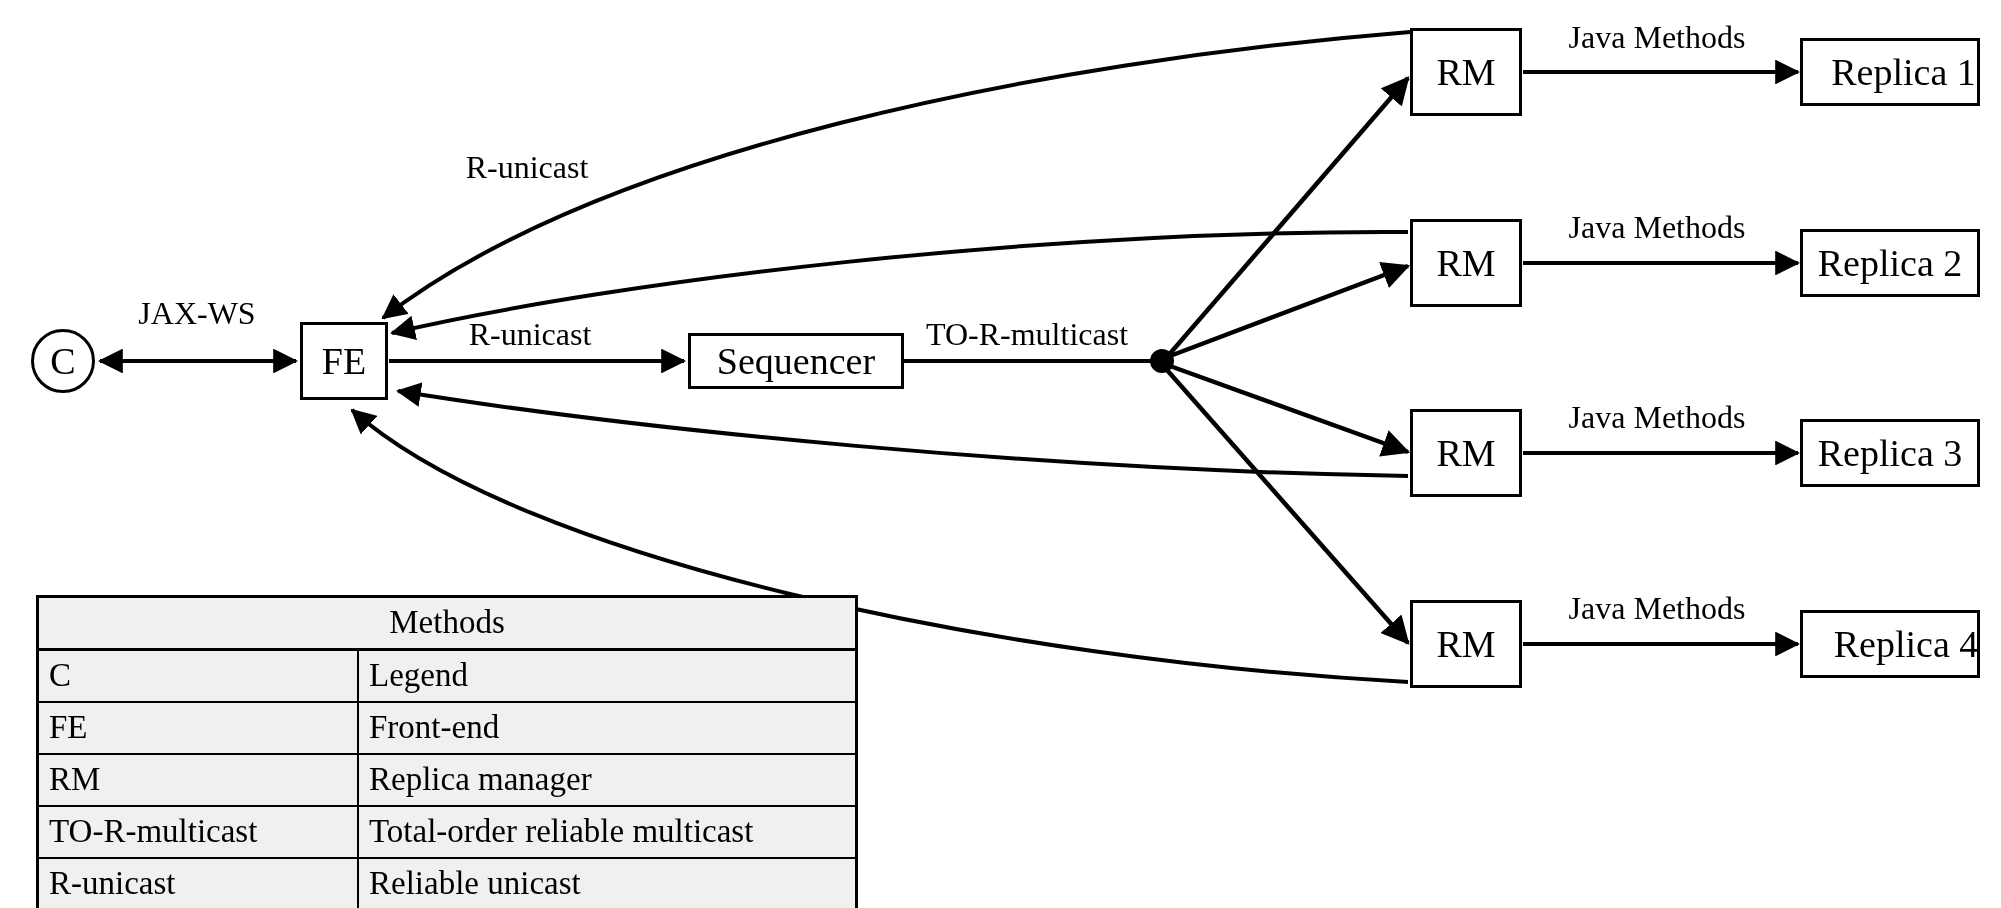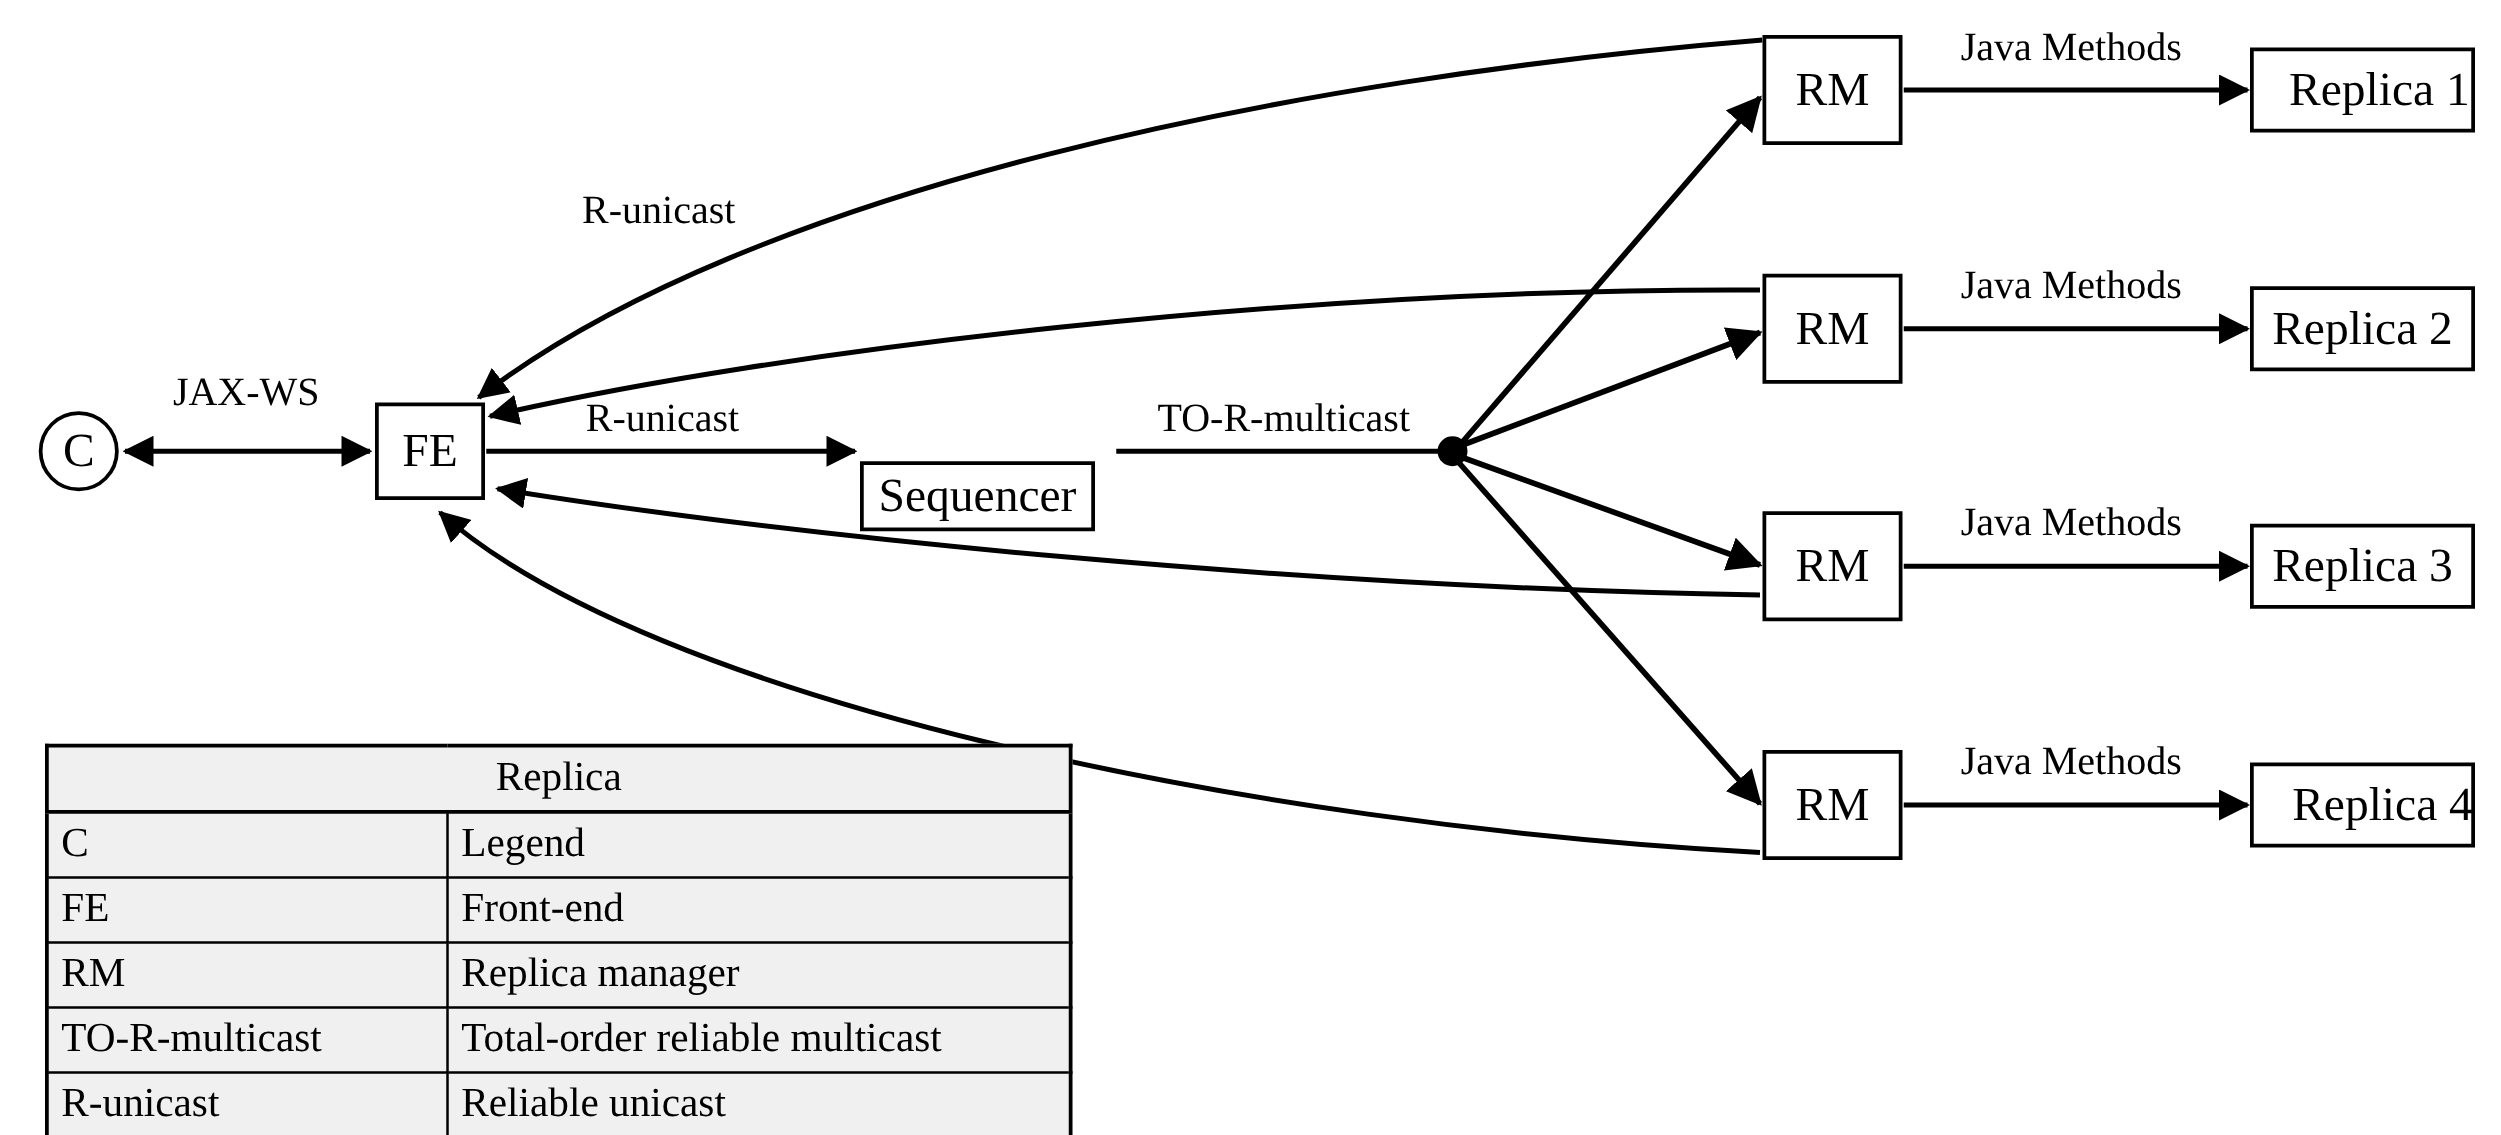--- a/index.html
+++ b/index.html
@@ -125,21 +125,21 @@
     <line x1="1523" y1="453" x2="1798" y2="453" stroke="#000" stroke-width="4" marker-end="url(#arrow)"></line>
     <line x1="1523" y1="644" x2="1798" y2="644" stroke="#000" stroke-width="4" marker-end="url(#arrow)"></line>
   </svg>
 
   <div class="hub-dot" style="left:1162px; top:361px;"></div>
 
   <div class="node circle" style="left:31px; top:329px; width:64px; height:64px;">C</div>
 
   <div class="node" style="left:300px; top:322px; width:88px; height:78px;">FE</div>
 
-  <div class="node" style="left:688px; top:333px; width:188px; height:56px;margin-top:36px;">Sequencer</div>
+  <div class="node" style="left:688px; top:333px; width:216px; height:56px;">Sequencer</div>
 
   <div class="node" style="left:1410px; top:28px; width:112px; height:88px;">RM</div>
   <div class="node" style="left:1410px; top:219px; width:112px; height:88px;">RM</div>
   <div class="node" style="left:1410px; top:409px; width:112px; height:88px;">RM</div>
   <div class="node" style="left:1410px; top:600px; width:112px; height:88px;">RM</div>
 
   <div class="node" style="left:1800px; top:38px; width:180px; height:68px;padding-left:27px;">Replica 1</div>
   <div class="node" style="left:1800px; top:229px; width:180px; height:68px;">Replica 2</div>
   <div class="node" style="left:1800px; top:419px; width:180px; height:68px;">Replica 3</div>
   <div class="node" style="left:1800px; top:610px; width:180px; height:68px;padding-left:32px;">Replica 4</div>
@@ -153,21 +153,21 @@
   <div class="edge-label" style="left:527px; top:167px;">R-unicast</div>
 
   <div class="edge-label" style="left:1657px; top:37px;">Java Methods</div>
   <div class="edge-label" style="left:1657px; top:227px;">Java Methods</div>
   <div class="edge-label" style="left:1657px; top:417px;">Java Methods</div>
   <div class="edge-label" style="left:1657px; top:608px;">Java Methods</div>
 
   <table id="legend">
     <thead>
       <tr>
-        <th class="legend-title" colspan="2">Replica</th>
+        <th class="legend-title" colspan="2">Methods</th>
       </tr>
     </thead>
     <tbody>
       <tr>
         <td class="abbr">C</td>
         <td class="meaning">Legend</td>
       </tr>
       <tr>
         <td class="abbr">FE</td>
         <td class="meaning">Front-end</td>

